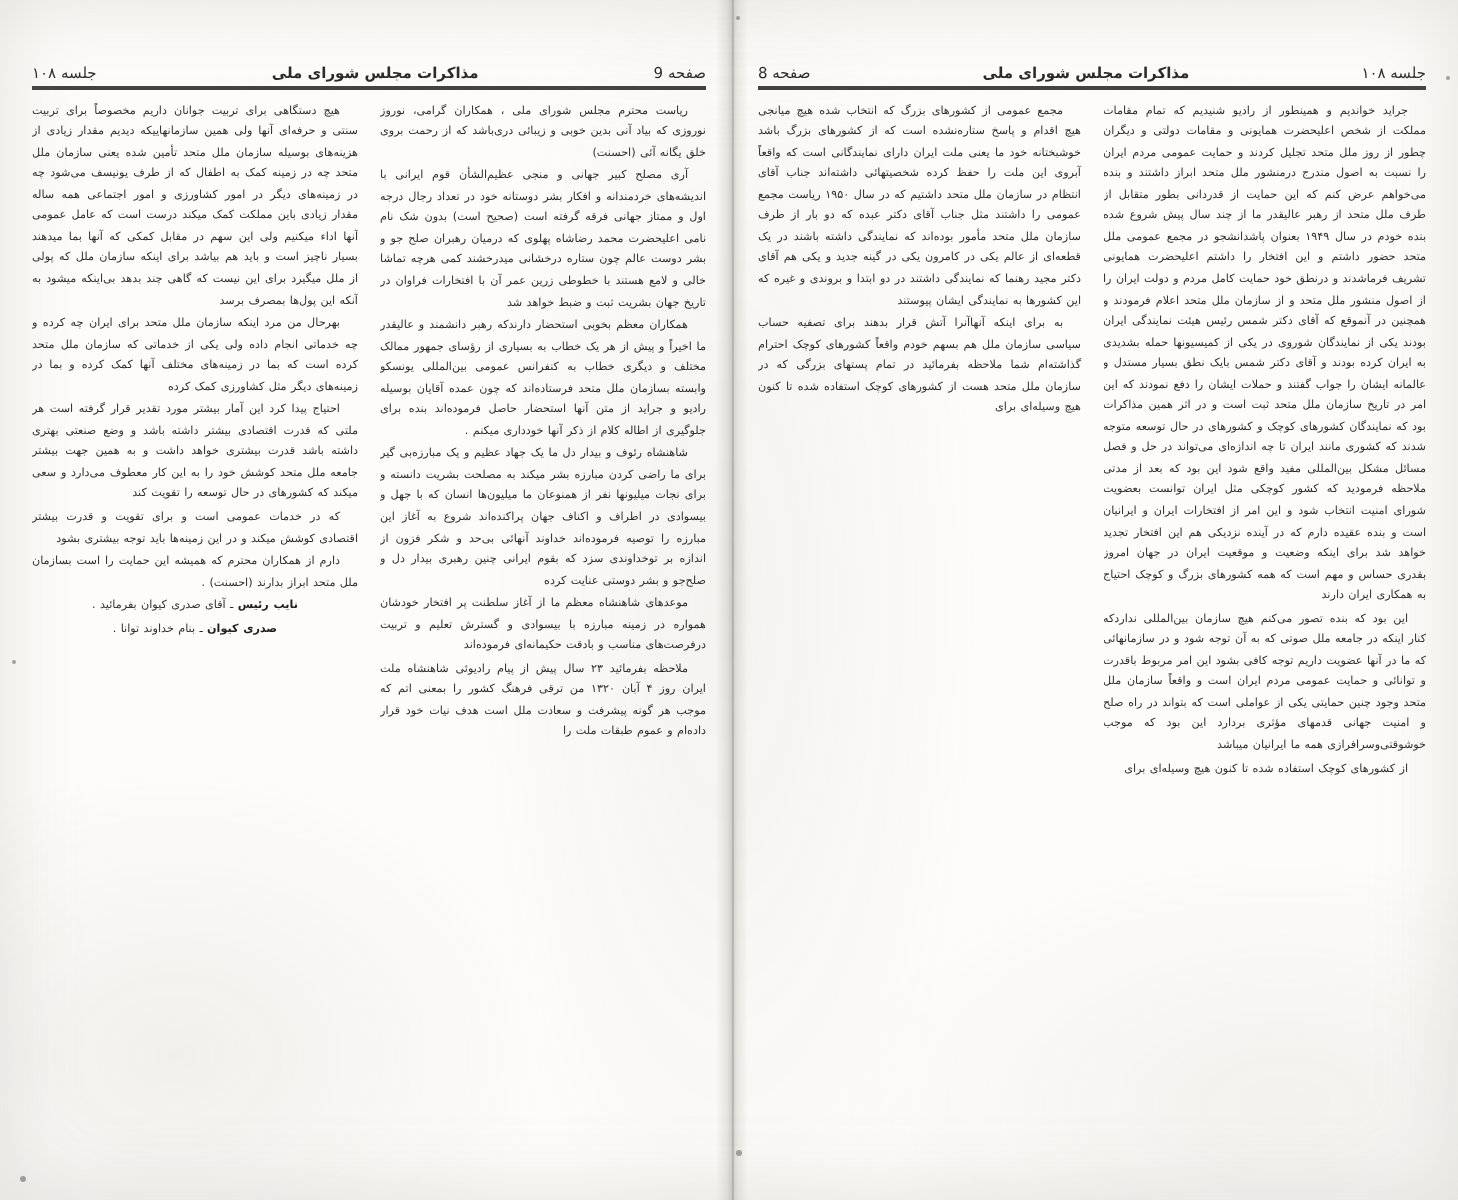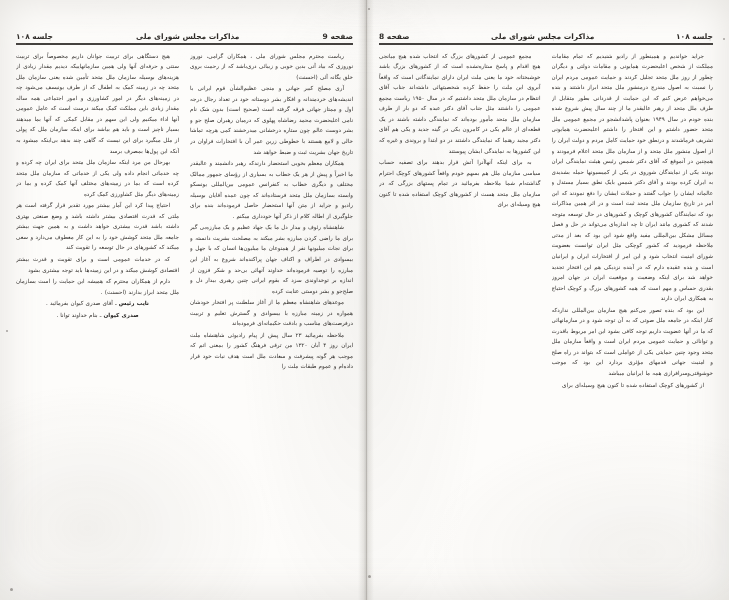--- a/index.html
+++ b/index.html
@@ -92,21 +92,21 @@
   .page-header {
     position: relative;
     display: flex;
     align-items: flex-end;
     justify-content: space-between;
     height: 18px;
     margin-bottom: 3px;
   }
   .hdr-item {
     font-size: 7.5px;
-    font-weight: bold;
+    font-weight: normal;
     color: #221f1c;
     letter-spacing: .2px;
     white-space: nowrap;
     line-height: 1;
     opacity: .92;
   }
   .hdr-center {
     font-size: 7.5px;
     font-weight: bold;
     color: #221f1c;

